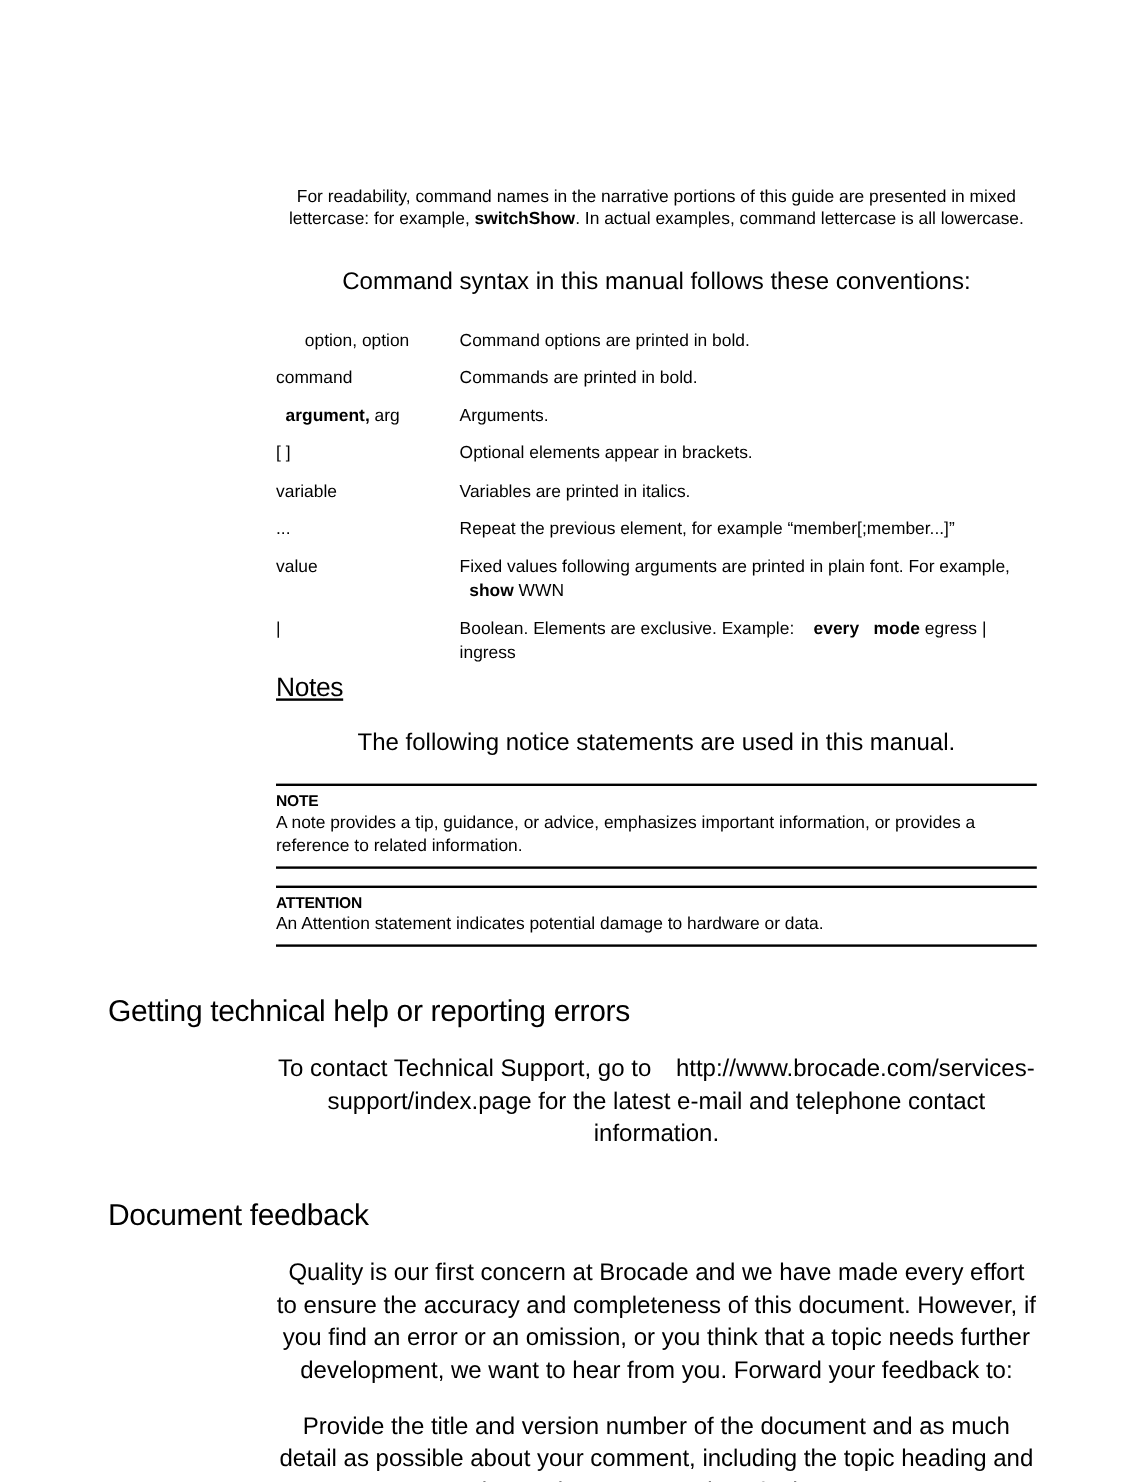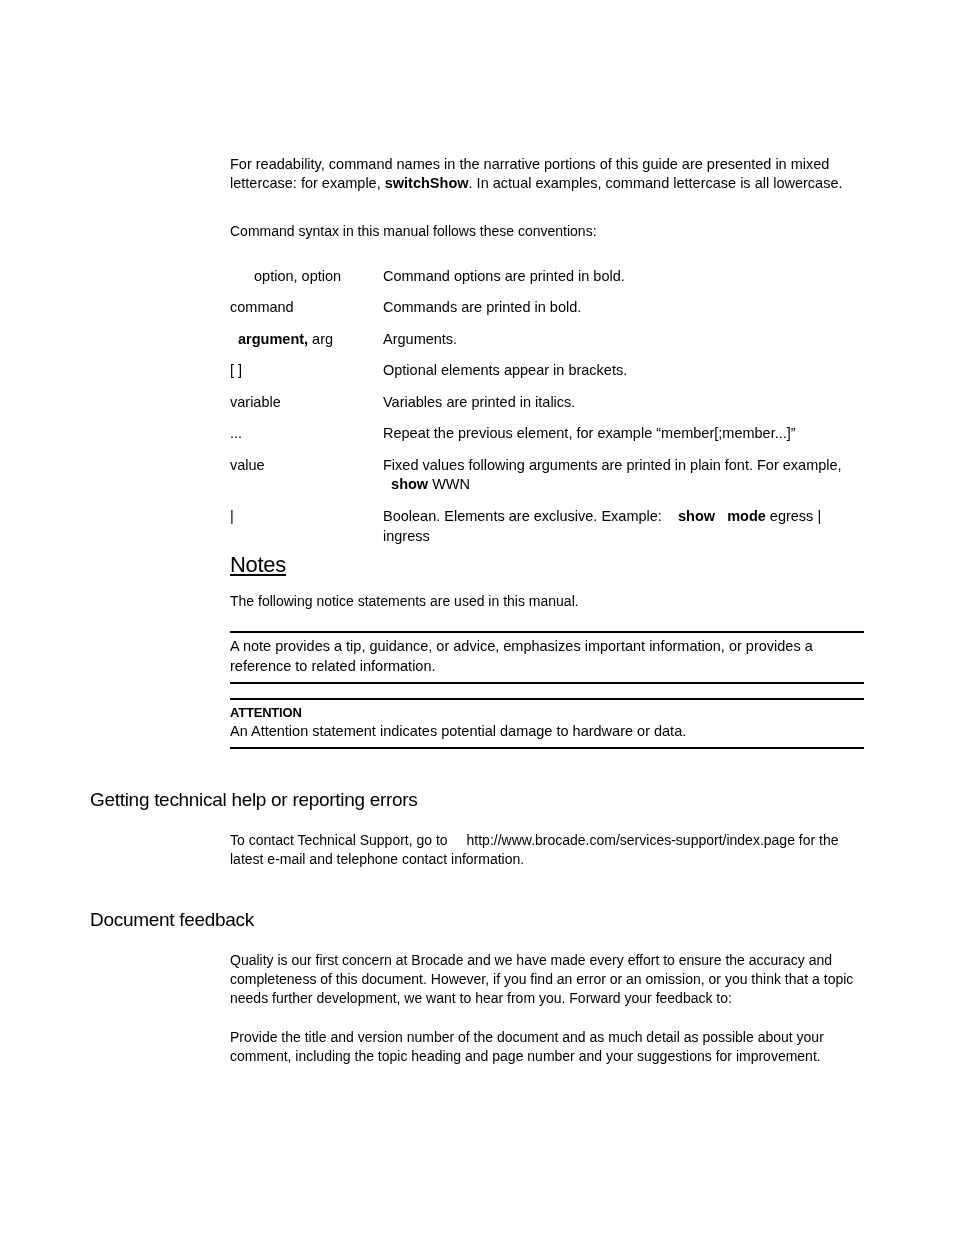--- a/index.html
+++ b/index.html
@@ -13,42 +13,44 @@
   .page {
     padding: 140px 90px 60px 90px;
   }
   .indented {
     margin-left: 140px;
   }
   .intro-para {
     font-size: 14.5px;
     line-height: 1.35;
     margin-bottom: 28px;
+    text-align: center;
   }
   .bold { font-weight: bold; }
   h2.sub-heading {
     font-family: "Helvetica Neue", Arial, sans-serif;
     font-weight: 500;
     font-size: 22px;
     font-stretch: condensed;
     margin: 0 0 8px 0;
     letter-spacing: -0.3px;
   }
   h1.main-heading {
     font-family: "Helvetica Neue", Arial, sans-serif;
     font-weight: 400;
-    font-size: 19px;
+    font-size: 25px;
     font-stretch: condensed;
     margin: 40px 0 20px 0;
     letter-spacing: -0.3px;
   }
   .lead-text {
-    font-size: 14px;
+    font-size: 20px;
     line-height: 1.35;
     margin-bottom: 20px;
+    text-align: center;
   }
   table.syntax {
     border-collapse: collapse;
     width: 100%;
     font-size: 14.5px;
   }
   table.syntax td {
     padding: 6px 8px 6px 0;
     vertical-align: top;
     line-height: 1.35;
@@ -122,29 +124,30 @@
         <td>Repeat the previous element, for example “member[;member...]”</td>
       </tr>
       <tr>
         <td>value</td>
         <td>
           <span>Fixed values following arguments are printed in plain font. For example, </span><br>&nbsp;&nbsp;<span class="bold">show</span><span> WWN</span>
         </td>
       </tr>
       <tr>
         <td>|</td>
-        <td style="white-space:pre-wrap;"><span>Boolean. Elements are exclusive. Example:    </span><span class="bold">show   mode</span><span> egress | ingress</span></td>
+        <td style="white-space:pre-wrap;"><span>Boolean. Elements are exclusive. Example:    </span><span class="bold">every   mode</span><span> egress | ingress</span></td>
       </tr>
     </tbody>
       </table>
 
     <h2 class="sub-heading section-gap">Notes</h2>
     <p class="lead-text">The following notice statements are used in this manual.</p>
 
     <div class="notice-block">
+      <div class="notice-label">NOTE</div>
       <div>A note provides a tip, guidance, or advice, emphasizes important information, or provides a reference to related information.</div>
     </div>
 
     <div class="notice-block">
       <div class="notice-label">ATTENTION</div>
       <div>An Attention statement indicates potential damage to hardware or data.</div>
     </div>
   </div>
 
   <h1 class="main-heading">Getting technical help or reporting errors</h1>

